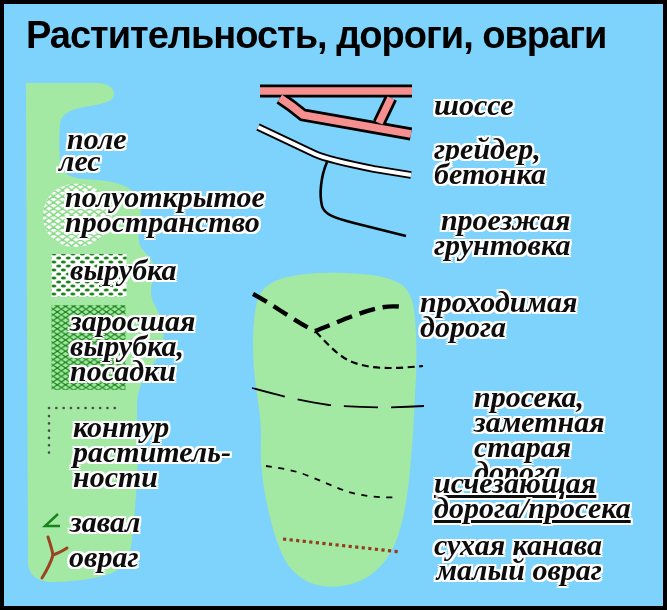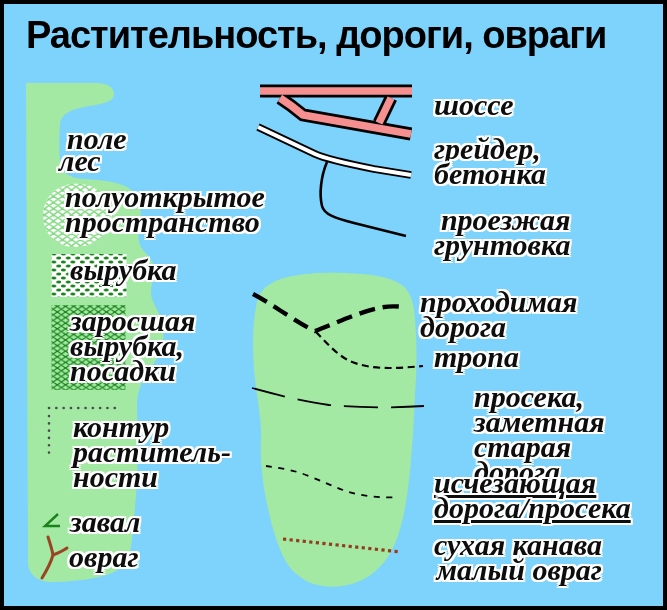--- a/index.html
+++ b/index.html
@@ -182,21 +182,20 @@
   <div class="lbl" style="left:66px;  top:505px;font-style:italic;">завал</div>
   <div class="lbl" style="left:65px;  top:540px;">овраг</div>
 
   <div class="lbl" style="left:430px; top:132px;">грейдер,
 бетонка</div>
   <div class="lbl" style="left:430px; top:88px;">шоссе</div>
   <div class="lbl" style="left:430px; top:203px;text-align:right;">проезжая
 грунтовка</div>
   <div class="lbl" style="left:416px; top:277px;margin-top:8px;">проходимая
 дорога</div>
-  <div class="lbl" style="left:430px; top:340px;">тропа</div>
   <div class="lbl" style="left:430px; top:380px;margin-left:40px;">просека,
 заметная
 старая дорога</div>
   <div class="lbl" style="left:430px; top:466px;text-decoration:underline;">исчезающая
 дорога/просека</div>
   <div class="lbl" style="left:430px; top:528px;text-align:right;">сухая канава
 малый овраг</div>
 
 </div>
 

